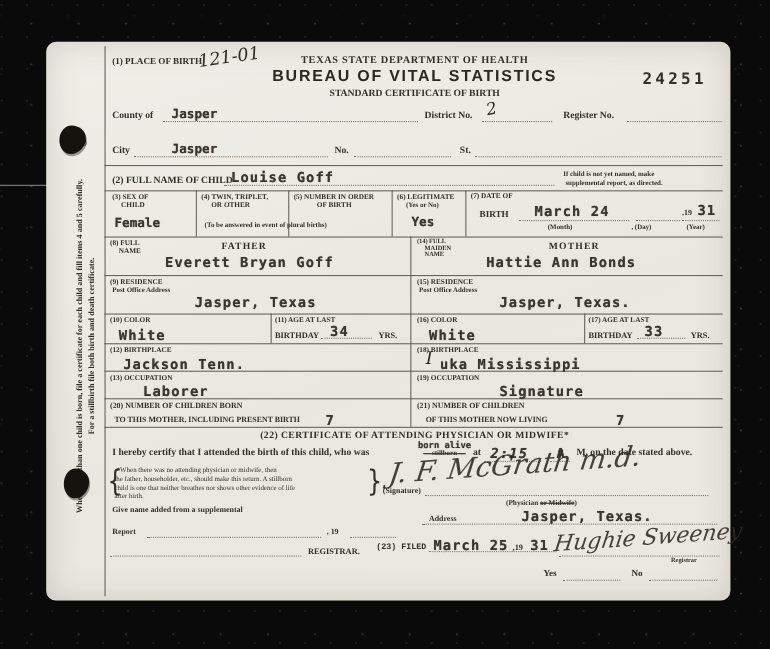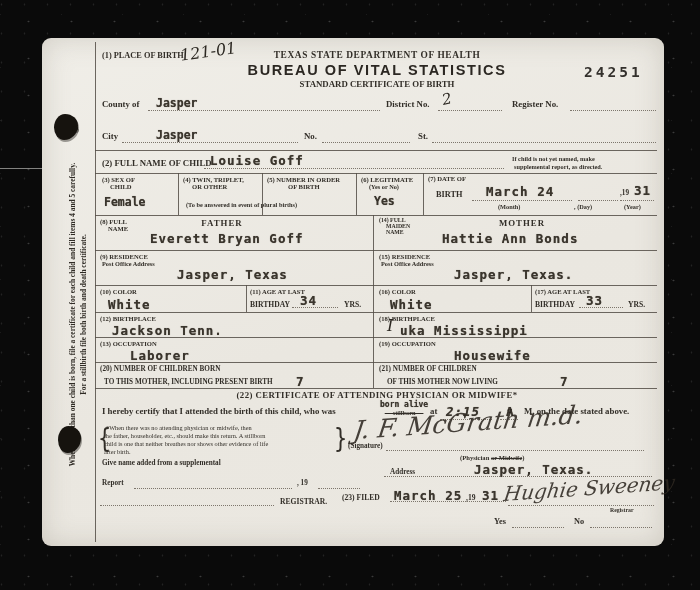--- a/index.html
+++ b/index.html
@@ -185,21 +185,21 @@
     <div class="abs lbl f75" style="left:493px;top:263px;">BIRTHDAY</div>
     <div class="abs typed t12" style="left:544px;top:255px;">33</div>
     <div class="fill" style="left:537px;top:269px;width:44px;"></div>
     <div class="abs lbl f75" style="left:586px;top:263px;">YRS.</div>
 
     <div class="abs lbl f65" style="left:337px;top:277px;">(18) BIRTHPLACE</div>
     <div class="abs hand" style="left:345px;top:278px;font-size:16px;">I</div>
     <div class="abs typed t12" style="left:358px;top:285px;">uka Mississippi</div>
 
     <div class="abs lbl f65" style="left:337px;top:302px;">(19) OCCUPATION</div>
-    <div class="abs typed t12" style="left:412px;top:310px;">Housewife</div>
+    <div class="abs typed t12" style="left:412px;top:310px;">Signature</div>
 
     <div class="abs lbl f7" style="left:58px;top:327px;">(20) NUMBER OF CHILDREN BORN</div>
     <div class="abs lbl f7" style="left:62px;top:340px;">TO THIS MOTHER, INCLUDING PRESENT BIRTH</div>
     <div class="abs typed t12" style="left:254px;top:336px;">7</div>
     <div class="abs lbl f7" style="left:337px;top:327px;">(21) NUMBER OF CHILDREN</div>
     <div class="abs lbl f7" style="left:345px;top:340px;">OF THIS MOTHER NOW LIVING</div>
     <div class="abs typed t12" style="left:518px;top:336px;">7</div>
 
     <div class="abs lbl f85 ctr" style="left:120px;top:353px;width:430px;letter-spacing:.4px;">(22) CERTIFICATE OF ATTENDING PHYSICIAN OR MIDWIFE*</div>
 
@@ -232,21 +232,21 @@
     <div class="fill" style="left:342px;top:438px;width:268px;"></div>
     <div class="abs typed t12" style="left:432px;top:424px;">Jasper, Texas.</div>
 
     <div class="abs lbl f7" style="left:60px;top:441px;">Report</div>
     <div class="fill" style="left:92px;top:450px;width:158px;"></div>
     <div class="abs lbl f7" style="left:255px;top:441px;">, 19</div>
     <div class="fill" style="left:276px;top:450px;width:42px;"></div>
 
     <div class="fill" style="left:58px;top:467px;width:174px;"></div>
     <div class="abs lbl f75" style="left:238px;top:460px;">REGISTRAR.</div>
-    <div class="abs lbl f75" style="left:300px;top:456px;">(23) FILED</div>
+    <div class="abs lbl f75" style="left:300px;top:456px;font-family:Liberation Mono, monospace;">(23) FILED</div>
     <div class="abs typed t12" style="left:352px;top:450px;">March 25</div>
     <div class="fill" style="left:348px;top:463px;width:116px;"></div>
     <div class="abs lbl f75" style="left:424px;top:456px;">,19</div>
     <div class="abs typed t12" style="left:440px;top:450px;">31</div>
     <div class="abs sig" style="left:462px;top:444px;font-size:20px;">Hughie Sweeney</div>
     <div class="fill" style="left:466px;top:467px;width:146px;"></div>
     <div class="abs lbl f5" style="left:568px;top:469px;">Registrar</div>
 
     <div class="abs lbl f8" style="left:452px;top:479px;">Yes</div>
     <div class="fill" style="left:470px;top:489px;width:52px;"></div>

